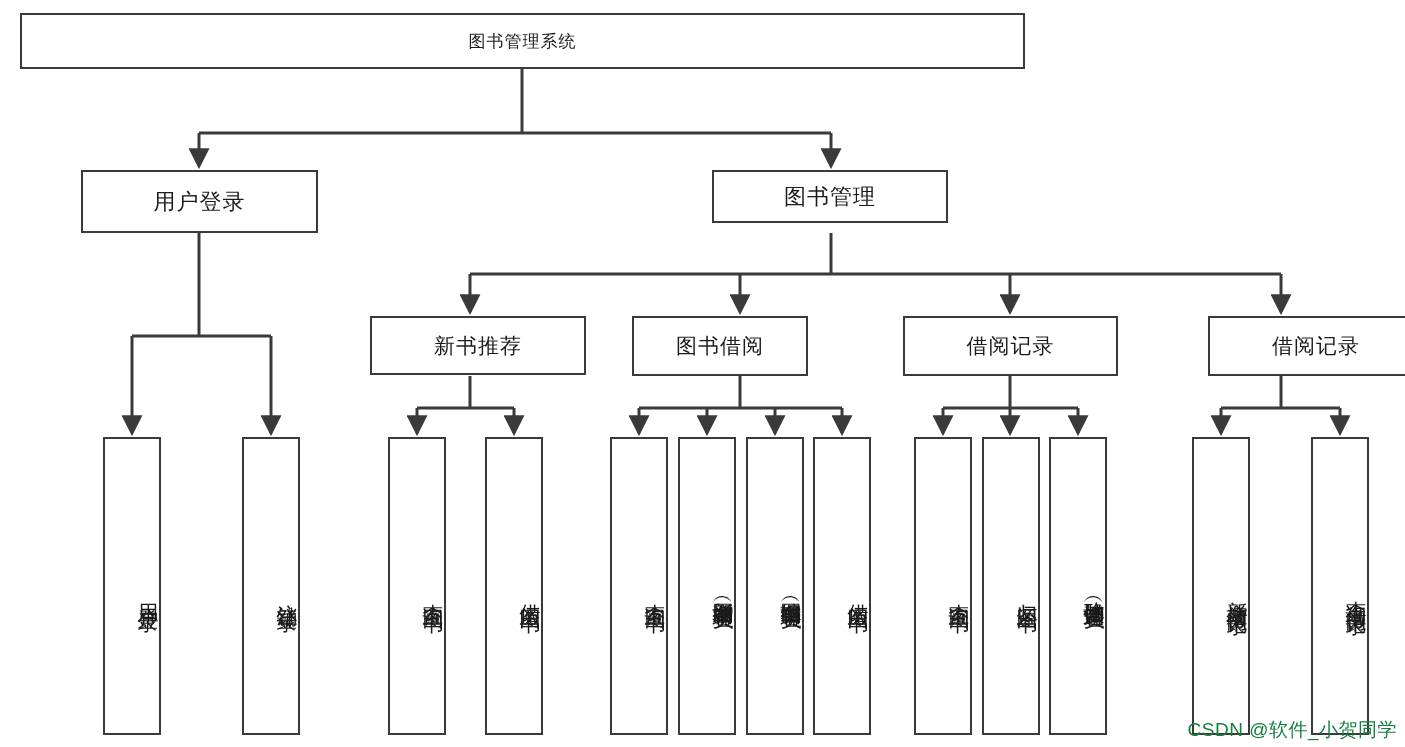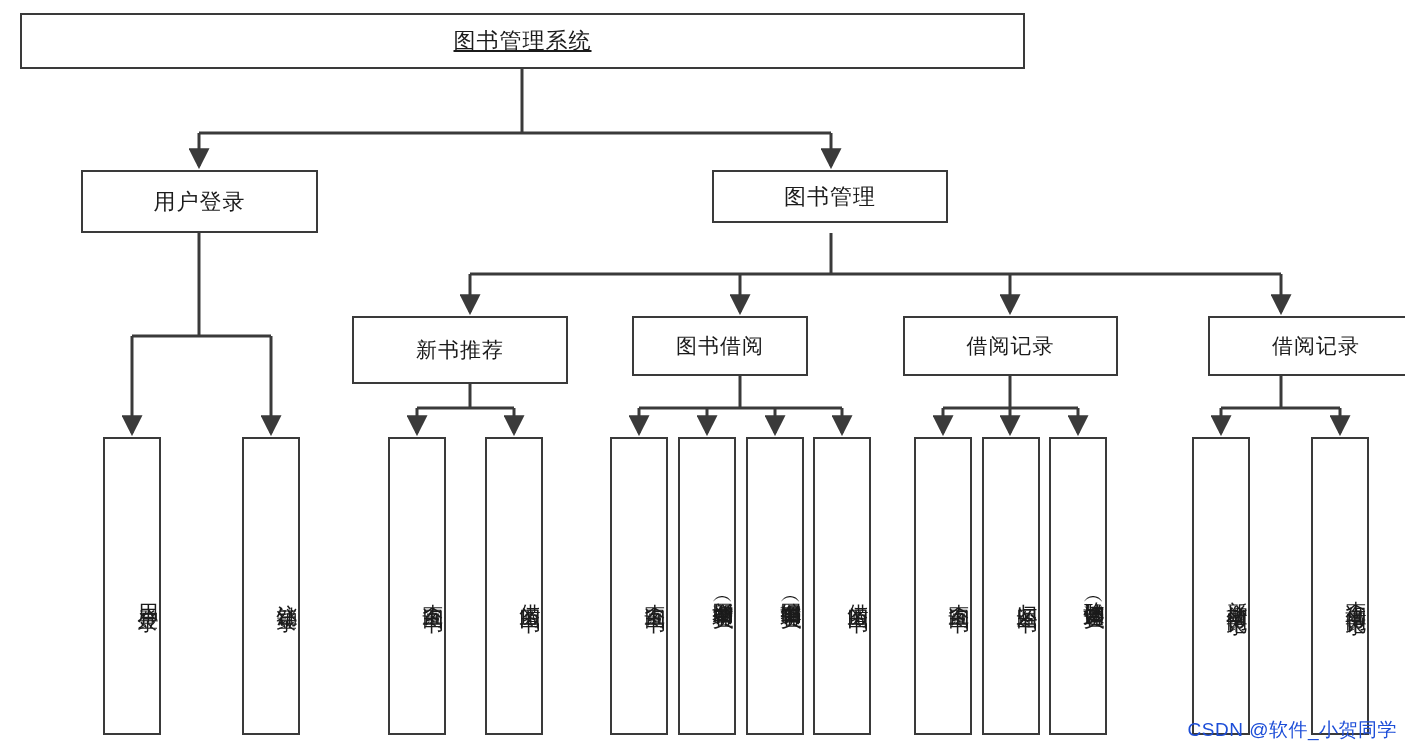--- a/index.html
+++ b/index.html
@@ -31,22 +31,21 @@
     box-sizing: border-box;
     background: #ffffff;
     border: 2px solid #3a3a3a;
     display: flex;
     align-items: center;
     justify-content: center;
     color: #1b1b1b;
     letter-spacing: 1px;
   }
   .node.root {
-    font-size: 22px;
-    text-decoration: underline;
+    font-size: 17px;
   }
   .node.level2 {
     font-size: 22px;
   }
   .node.level3 {
     font-size: 21px;
   }
   .node.leaf {
     font-size: 21px;
     writing-mode: vertical-rl;
@@ -59,21 +58,21 @@
   }
   .node.leaf.tall {
     padding-top: 6px;
     letter-spacing: 1px;
   }
   .watermark {
     position: absolute;
     right: 8px;
     bottom: 4px;
     font-size: 19px;
-    color: #1d4ed8;
+    color: #15803d;
     letter-spacing: 0.5px;
     white-space: nowrap;
   }
 </style>
 </head>
 <body>
 
 <div id="canvas">
 
   <svg id="wires" viewBox="0 0 1405 747" xmlns="http://www.w3.org/2000/svg">
@@ -124,21 +123,21 @@
       <path d="M 1221 408 L 1221 433" marker-end="url(#arrow)"></path>
       <path d="M 1340 408 L 1340 433" marker-end="url(#arrow)"></path>
     </g>
   </svg>
 
   <div class="node root" style="left:20px; top:13px; width:1005px; height:56px;">图书管理系统</div>
 
   <div class="node level2" style="left:81px; top:170px; width:237px; height:63px;">用户登录</div>
   <div class="node level2" style="left:712px; top:170px; width:236px; height:53px;">图书管理</div>
 
-  <div class="node level3" style="left:352px; top:316px; width:216px; height:68px;">新书推荐</div>
+  <div class="node level3" style="left:370px; top:316px; width:216px; height:59px;">新书推荐</div>
   <div class="node level3" style="left:632px; top:316px; width:176px; height:60px;">图书借阅</div>
   <div class="node level3" style="left:903px; top:316px; width:215px; height:60px;">借阅记录</div>
   <div class="node level3" style="left:1208px; top:316px; width:216px; height:60px;">借阅记录</div>
 
   <div class="node leaf" style="left:103px; top:437px; width:58px; height:298px;">用户登录</div>
   <div class="node leaf" style="left:242px; top:437px; width:58px; height:298px;">注销登录</div>
 
   <div class="node leaf" style="left:388px; top:437px; width:58px; height:298px;">查询图书</div>
   <div class="node leaf" style="left:485px; top:437px; width:58px; height:298px;">借阅图书</div>
 

